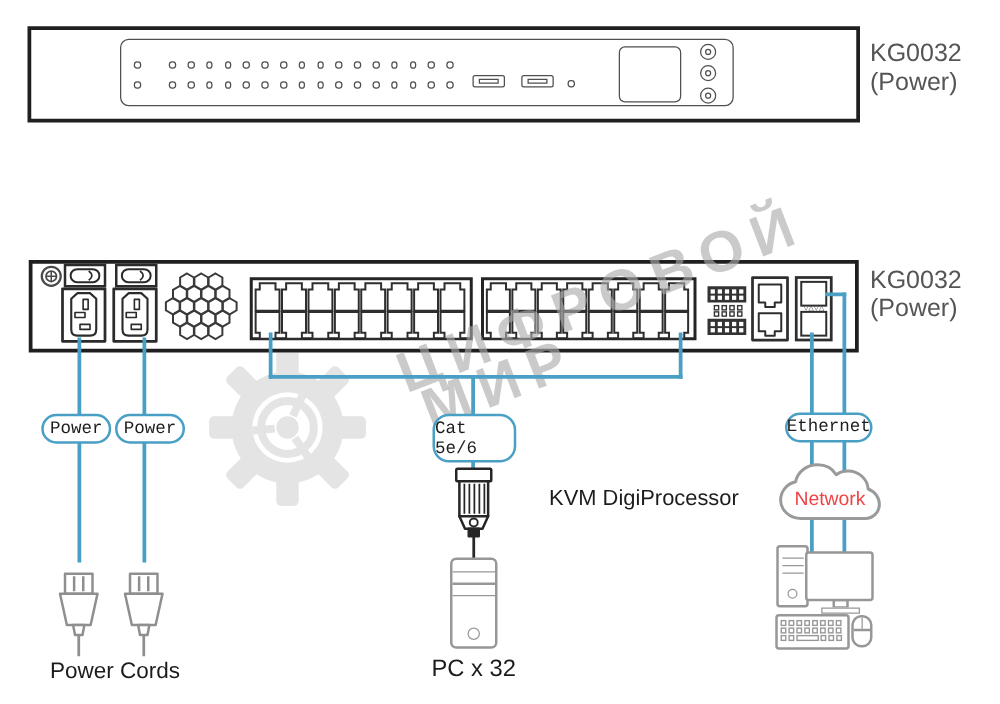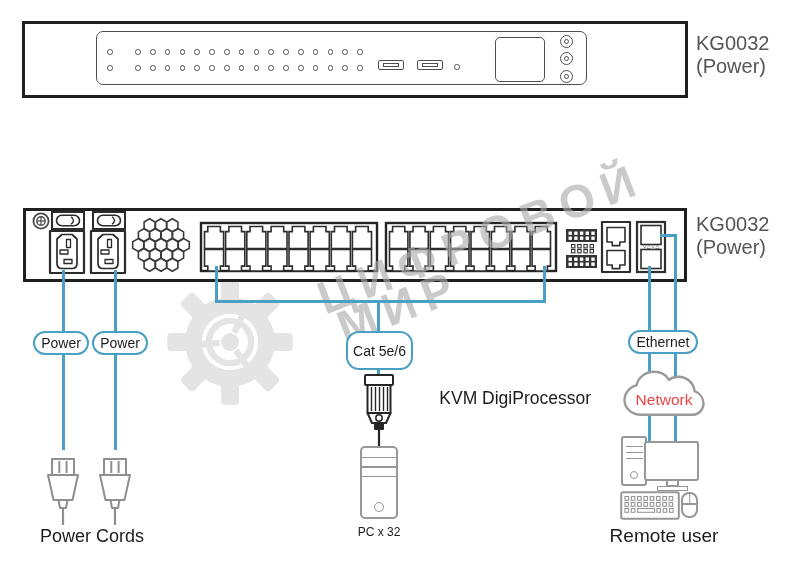--- a/index.html
+++ b/index.html
@@ -15,21 +15,21 @@
   .pinhole{position:absolute;width:5.5px;height:5.5px;border:1.2px solid #4f4f4f;border-radius:50%;box-sizing:border-box;z-index:12;}
   .lcd{position:absolute;width:50px;height:45px;border:1.6px solid #4f4f4f;border-radius:5px;background:#fff;box-sizing:border-box;z-index:12;}
   .fbtn{position:absolute;width:13px;height:13px;border:1.6px solid #4f4f4f;border-radius:50%;background:#fff;box-sizing:border-box;z-index:12;display:flex;align-items:center;justify-content:center;}
   .fbtn>div{width:5px;height:5px;border:1.5px solid #4f4f4f;border-radius:50%;box-sizing:border-box;}
   .devlabel{position:absolute;z-index:20;font-size:20px;line-height:23px;color:var(--lbl);}
   
   .wm{position:absolute;z-index:25;font-weight:bold;color:#ababab;opacity:.62;white-space:nowrap;font-size:46px;letter-spacing:9px;}
   
   .bline{position:absolute;background:var(--blue);z-index:30;}
   .pill{position:absolute;z-index:40;background:#fff;border:2.5px solid var(--blue);border-radius:13px;
-        display:flex;align-items:center;justify-content:center;font-size:14px;color:#1c1c1c;box-sizing:border-box;}
+        display:flex;align-items:center;justify-content:center;font-size:14px;color:#1c1c1c;box-sizing:border-box;font-family:Liberation Mono, monospace;}
   .caption{position:absolute;z-index:45;font-size:18px;color:#1c1c1c;text-align:center;}
   .icon40{position:absolute;z-index:40;}
   
   .pcbox{position:absolute;border:2px solid var(--gray);border-radius:5px;background:#fff;box-sizing:border-box;z-index:40;}
   .slot{position:absolute;background:var(--gray);z-index:41;}
   .pwrcirc{position:absolute;border:1.6px solid var(--gray);border-radius:50%;background:#fff;box-sizing:border-box;z-index:41;}
   .monitor{position:absolute;left:644px;top:441px;width:55px;height:40px;border:2.5px solid var(--gray);border-radius:3px;background:#fff;box-sizing:border-box;z-index:40;}
   .standneck{position:absolute;left:666px;top:479px;width:13px;height:8px;border:2px solid var(--gray);background:#fff;box-sizing:border-box;z-index:39;}
   .standbase{position:absolute;left:657px;top:486px;width:31px;height:4.5px;border:1.8px solid var(--gray);background:#fff;box-sizing:border-box;z-index:40;}
   .mouse{position:absolute;left:681px;top:492px;width:17px;height:26px;border:2px solid var(--gray);border-radius:8px;background:#fff;box-sizing:border-box;z-index:40;}
@@ -323,21 +323,21 @@
       <line x1="21" y1="57" x2="21" y2="78" stroke-width="2.2"></line>
     </g>
   </svg>
   <div class="caption" style="left:401px;top:388px;width:190px;text-align:right;font-size:17.5px;">KVM DigiProcessor</div>
 
   <div class="pcbox" style="left:360px;top:446px;width:38px;height:73px;"></div>
   <div class="slot" style="left:361.5px;top:456.5px;width:35px;height:1.6px;"></div>
   <div class="slot" style="left:361.5px;top:466px;width:35px;height:1.6px;"></div>
   <div class="slot" style="left:361.5px;top:475.5px;width:35px;height:1.6px;"></div>
   <div class="pwrcirc" style="left:373.5px;top:502px;width:10px;height:10px;"></div>
-  <div class="caption" style="left:309px;top:525px;width:140px;font-size:12px;">PC x 32</div>
+  <div class="caption" style="left:309px;top:525px;width:140px;font-size:19px;">PC x 32</div>
 
   <svg class="icon40" style="left:620px;top:369px;" width="88" height="50" viewBox="0 0 88 50">
     <path d="M 21,45.8 C 11.5,45.8 4.5,39 4.5,31 C 4.5,24 9.5,18 16.5,16.4 C 18,8.4 25.5,2.8 34,2.8 C 40.5,2.8 46,5.8 49,10.8 C 51.5,8.8 55,7.8 58.5,7.8 C 67,7.8 74,14.2 74.5,22.2 C 80,24.2 83.5,29.2 83.5,34.6 C 83.5,40.8 78.5,45.8 72,45.8 Z" fill="#ffffff" stroke="#9a9a9a" stroke-width="2.4" stroke-linejoin="round"></path>
   </svg>
   <div class="network-label" style="left:622px;top:391px;width:84px;">Network</div>
 
   <div class="pcbox" style="left:621px;top:436px;width:26px;height:50px;z-index:38;border-radius:3px;"></div>
   <div class="slot" style="left:625.5px;top:445.5px;width:17px;height:1.5px;z-index:39;"></div>
   <div class="slot" style="left:625.5px;top:451.5px;width:17px;height:1.5px;z-index:39;"></div>
   <div class="slot" style="left:625.5px;top:457.5px;width:17px;height:1.5px;z-index:39;"></div>
@@ -367,15 +367,14 @@
       <rect x="11.3" y="17.5" width="3.6" height="3.8" fill="none" stroke="#979797" stroke-width="1.1"></rect>
       <rect x="17.6" y="17.5" width="17" height="3.8" fill="none" stroke="#979797" stroke-width="1.1"></rect>
       <rect x="36.9" y="17.5" width="3.6" height="3.8" fill="none" stroke="#979797" stroke-width="1.1"></rect>
       <rect x="43.2" y="17.5" width="3.6" height="3.8" fill="none" stroke="#979797" stroke-width="1.1"></rect>
       <rect x="49.5" y="17.5" width="3.6" height="3.8" fill="none" stroke="#979797" stroke-width="1.1"></rect>
     </svg>
   <div class="mouse">
       <div class="vline"></div>
       <div class="hline"></div>
     </div>
-  <div class="caption" style="left:594px;top:525px;width:140px;font-size:19px;">Remote user</div>
 
 </div>
 
 </body></html>

